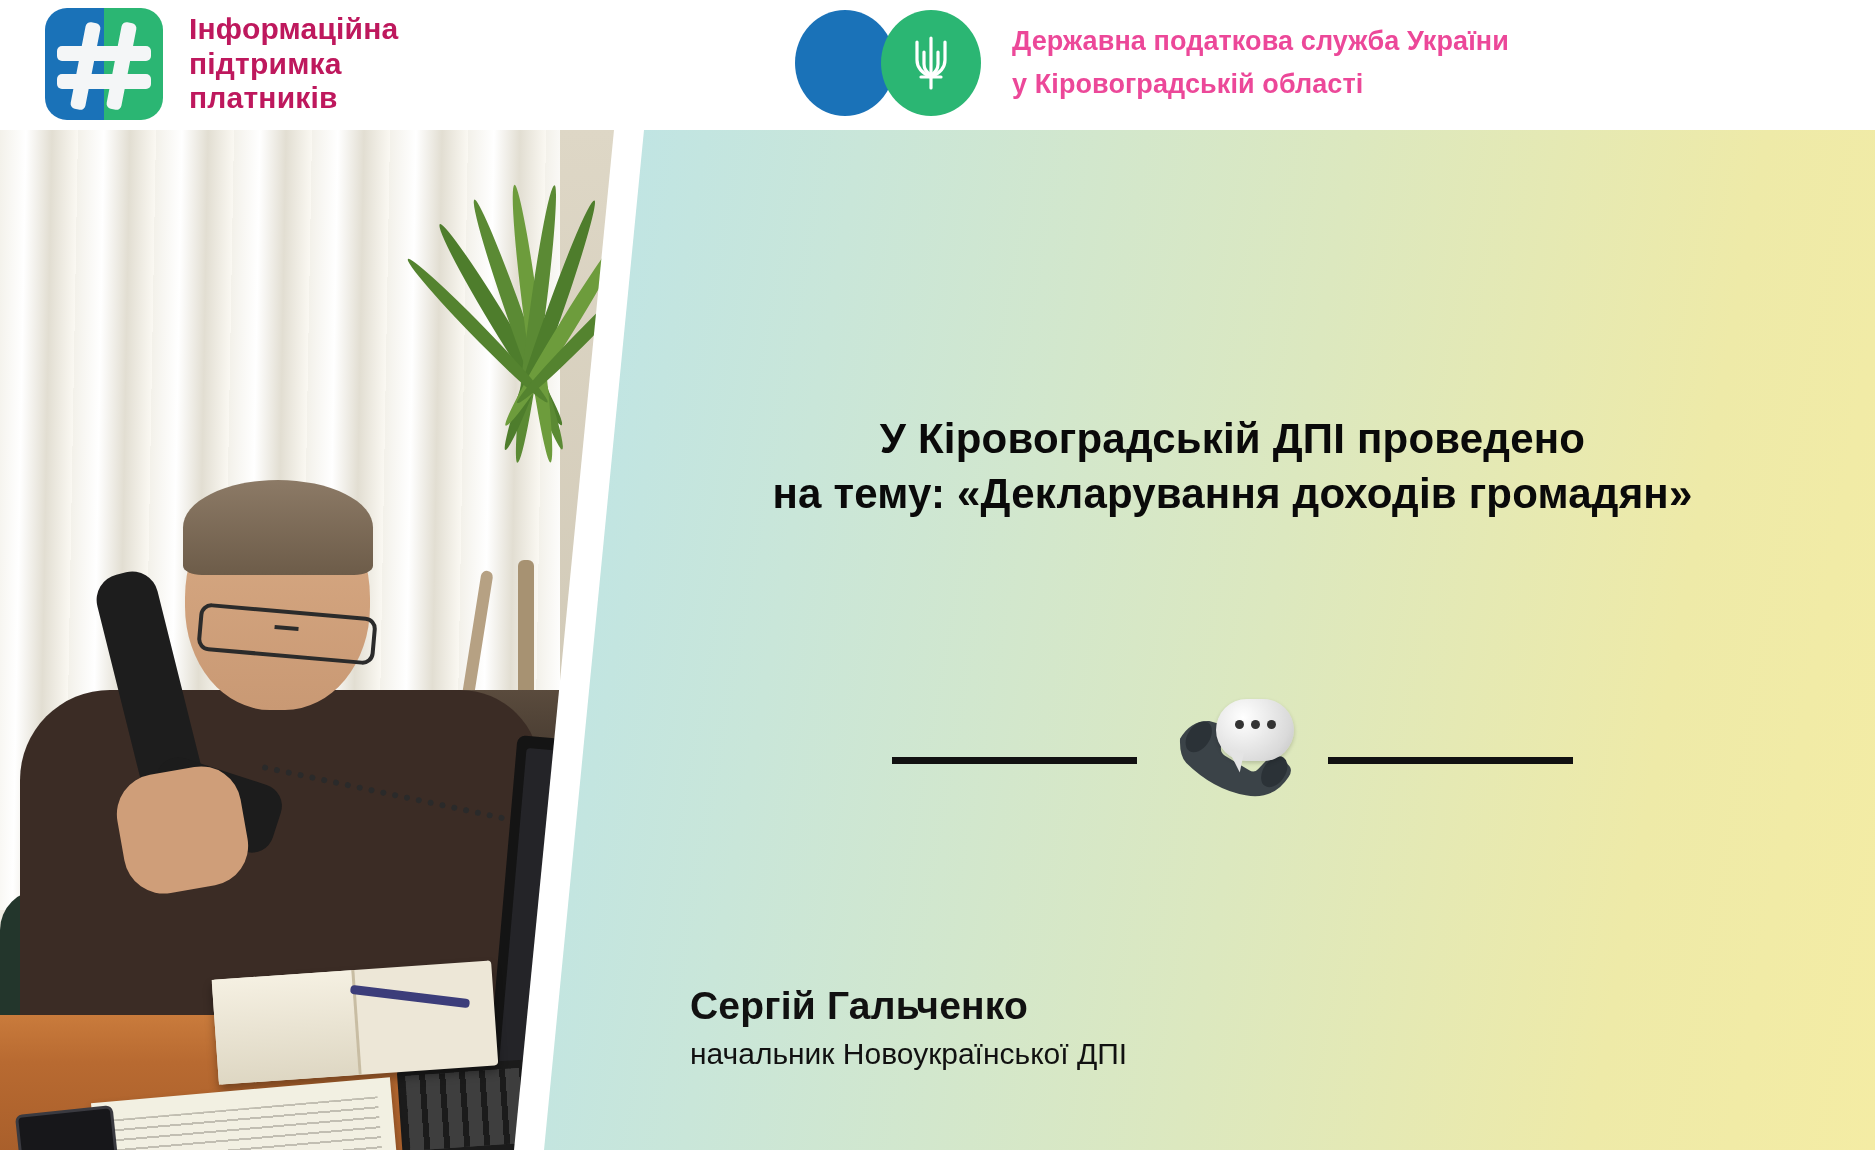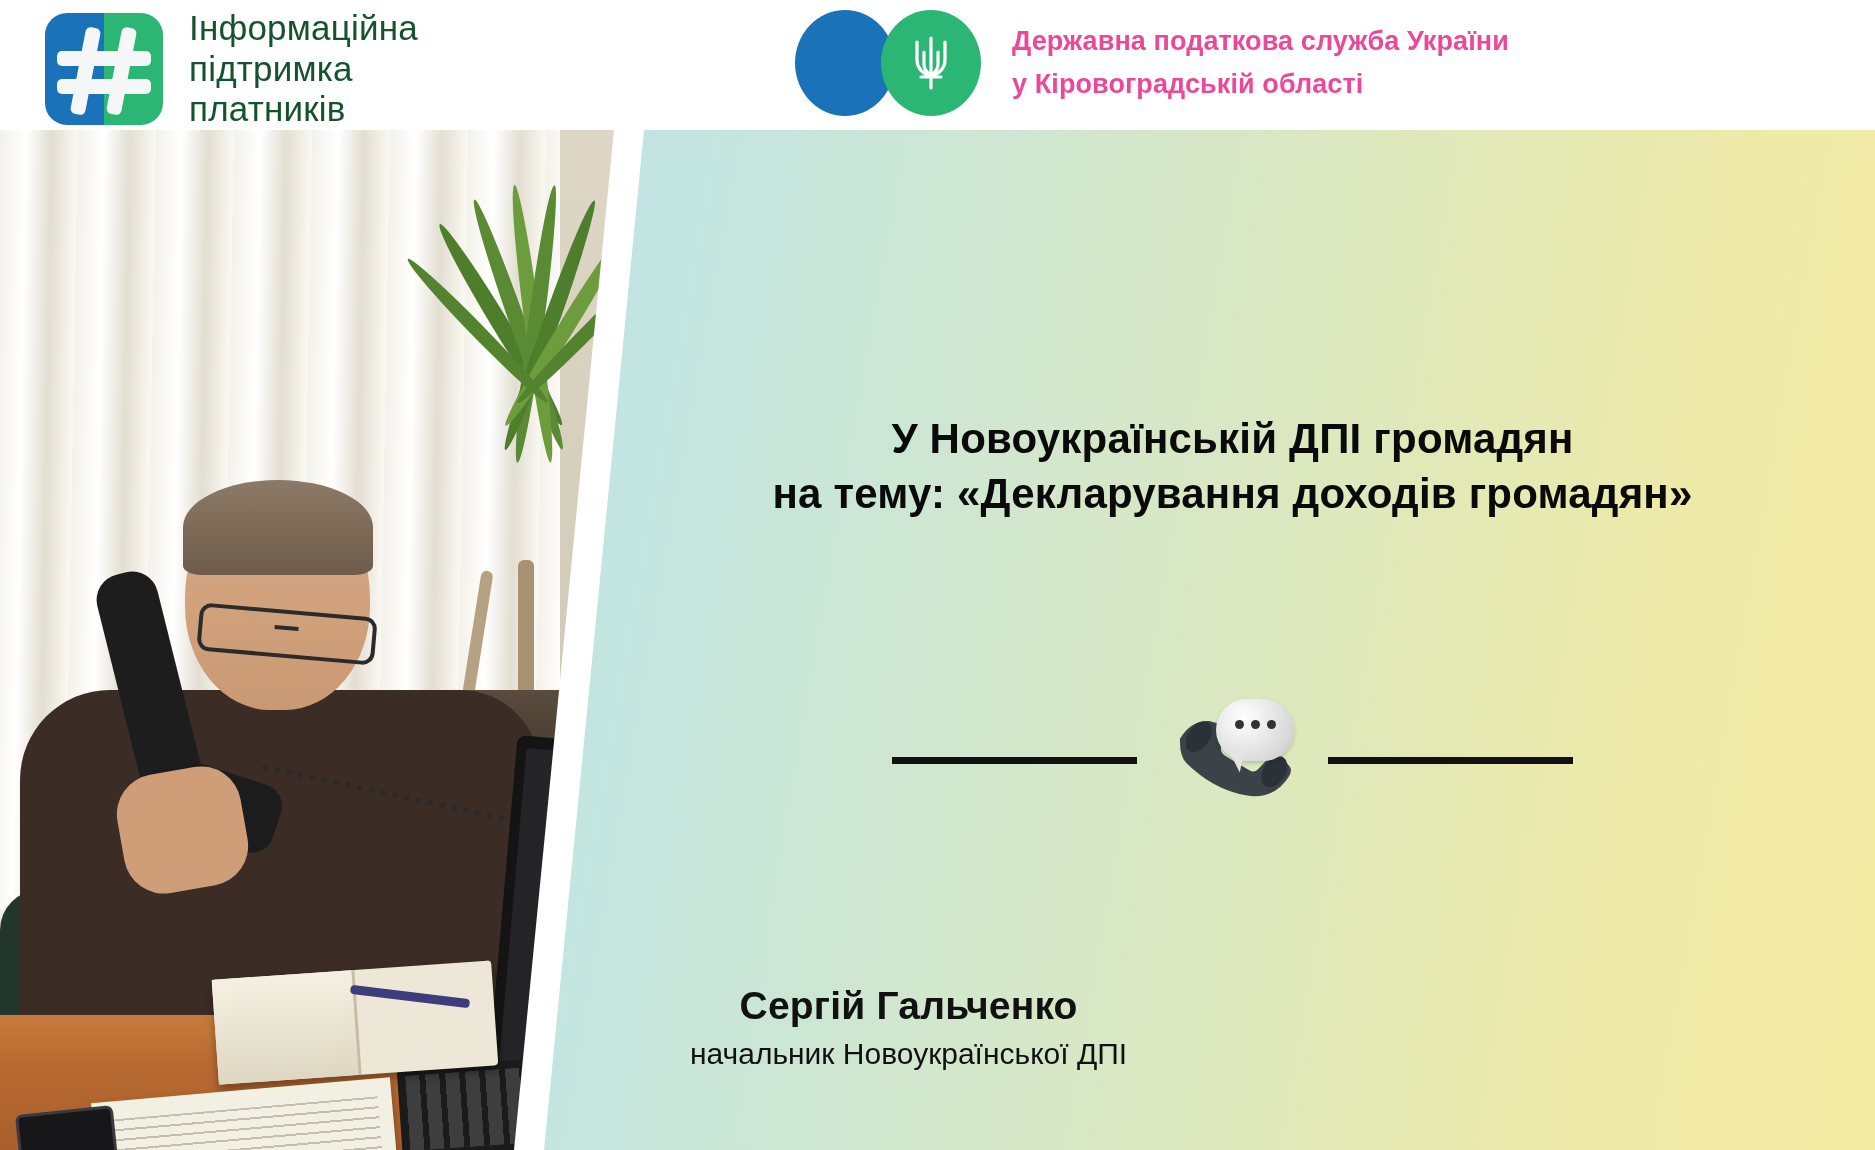--- a/index.html
+++ b/index.html
@@ -10,21 +10,21 @@
   .header{position:absolute;left:0;top:0;width:1875px;height:130px;background:#ffffff;z-index:40;}
   .brand{position:absolute;left:45px;top:8px;display:flex;align-items:center;gap:26px;}
   .hash-logo{position:relative;width:118px;height:112px;border-radius:22px;overflow:hidden;flex:none;}
   .hash-logo .lhalf{position:absolute;left:0;top:0;width:50%;height:100%;background:#1a72b8;}
   .hash-logo .rhalf{position:absolute;right:0;top:0;width:50%;height:100%;background:#2bb673;}
   .hash-logo .bar{position:absolute;background:#f4f6f7;border-radius:5px;}
   .hash-logo .bh1{left:12px;top:38px;width:94px;height:15px;}
   .hash-logo .bh2{left:12px;top:66px;width:94px;height:15px;}
   .hash-logo .bv1{left:33px;top:14px;width:15px;height:88px;transform:rotate(11deg);}
   .hash-logo .bv2{left:69px;top:14px;width:15px;height:88px;transform:rotate(11deg);}
-  .brand-text{font-weight:normal;font-size:35px;line-height:1.16;color:#14532d;letter-spacing:.2px;}
+  .brand-text{font-weight:bold;font-size:30px;line-height:1.16;color:#be185d;letter-spacing:.2px;}
 
   .gov{position:absolute;left:795px;top:8px;display:flex;align-items:center;gap:22px;}
   .gov-circles{position:relative;width:195px;height:110px;flex:none;}
   .c-blue{position:absolute;left:0;top:2px;width:100px;height:106px;border-radius:50%;background:#1a72b8;}
   .c-green{position:absolute;left:86px;top:2px;width:100px;height:106px;border-radius:50%;background:#2bb673;}
   .trident{position:absolute;left:112px;top:22px;width:48px;height:66px;}
   .gov-text{color:#ec4899;}
   .gov-l1{font-weight:bold;font-size:27px;line-height:1.22;letter-spacing:.1px;}
   .gov-l2{font-weight:bold;font-size:27px;line-height:1.22;margin-top:10px;letter-spacing:.1px;}
 
@@ -98,21 +98,21 @@
   .rule{width:245px;height:7px;background:#111;}
   .emoji-phone{position:relative;width:135px;height:135px;flex:none;}
   .speaker{position:absolute;right:6px;top:6px;width:78px;height:62px;border-radius:34px;
       background:radial-gradient(circle at 35% 30%,#ffffff,#dadada 70%,#bfbfbf);box-shadow:0 2px 4px rgba(0,0,0,.18);}
   .speaker-tail{position:absolute;right:58px;top:58px;width:0;height:0;
       border-top:20px solid #e4e4e4;border-left:16px solid transparent;transform:rotate(12deg);}
   .sp-dot{position:absolute;top:27px;width:9px;height:9px;border-radius:50%;background:#333;}
   .sp-d1{right:56px;} .sp-d2{right:40px;} .sp-d3{right:24px;}
 
   .person{position:absolute;left:690px;top:985px;z-index:30;color:#111;}
-  .p-name{font-weight:bold;font-size:39px;line-height:1.1;letter-spacing:.2px;text-align:center;}
+  .p-name{font-weight:bold;font-size:39px;line-height:1.1;letter-spacing:.2px;}
   .p-role{font-weight:normal;font-size:30px;line-height:1.22;margin-top:8px;}
 </style>
 </head>
 <body>
 
 <div class="poster">
 
   <div class="header">
 
     <div class="brand">
@@ -192,21 +192,21 @@
     <div class="keyboard"></div>
     <div class="book"></div>
     <div class="pen"></div>
     <div class="papers"></div>
     <div class="phone-dev"></div>
   </div>
 
   <div class="divider-white"></div>
 
   <div class="headline">
-    <div>У Новоукраїнській ДПІ громадян</div>
+    <div>У Кіровоградській ДПІ проведено</div>
     <div>на тему: «Декларування доходів громадян»</div>
   </div>
 
   <div class="rule-wrap">
     <div class="rule"></div>
     <div class="emoji-phone">
       <svg viewBox="0 0 135 135" width="135" height="135">
         <g transform="rotate(-38 67 75)">
           <path d="M44 20 q20 -8 34 4 l6 8 q4 6 -2 11 l-10 8 q-5 4 -3 10 l10 26 q2 6 8 5 l13 -2 q8 -1 10 6 l3 10 q2 8 -7 11 q-26 9 -45 -12 q-22 -24 -27 -62 q-1 -10 10 -23 z" fill="#3b4348"></path>
           <ellipse cx="60" cy="30" rx="17" ry="11" fill="#2b3237" transform="rotate(-18 60 30)"></ellipse>

